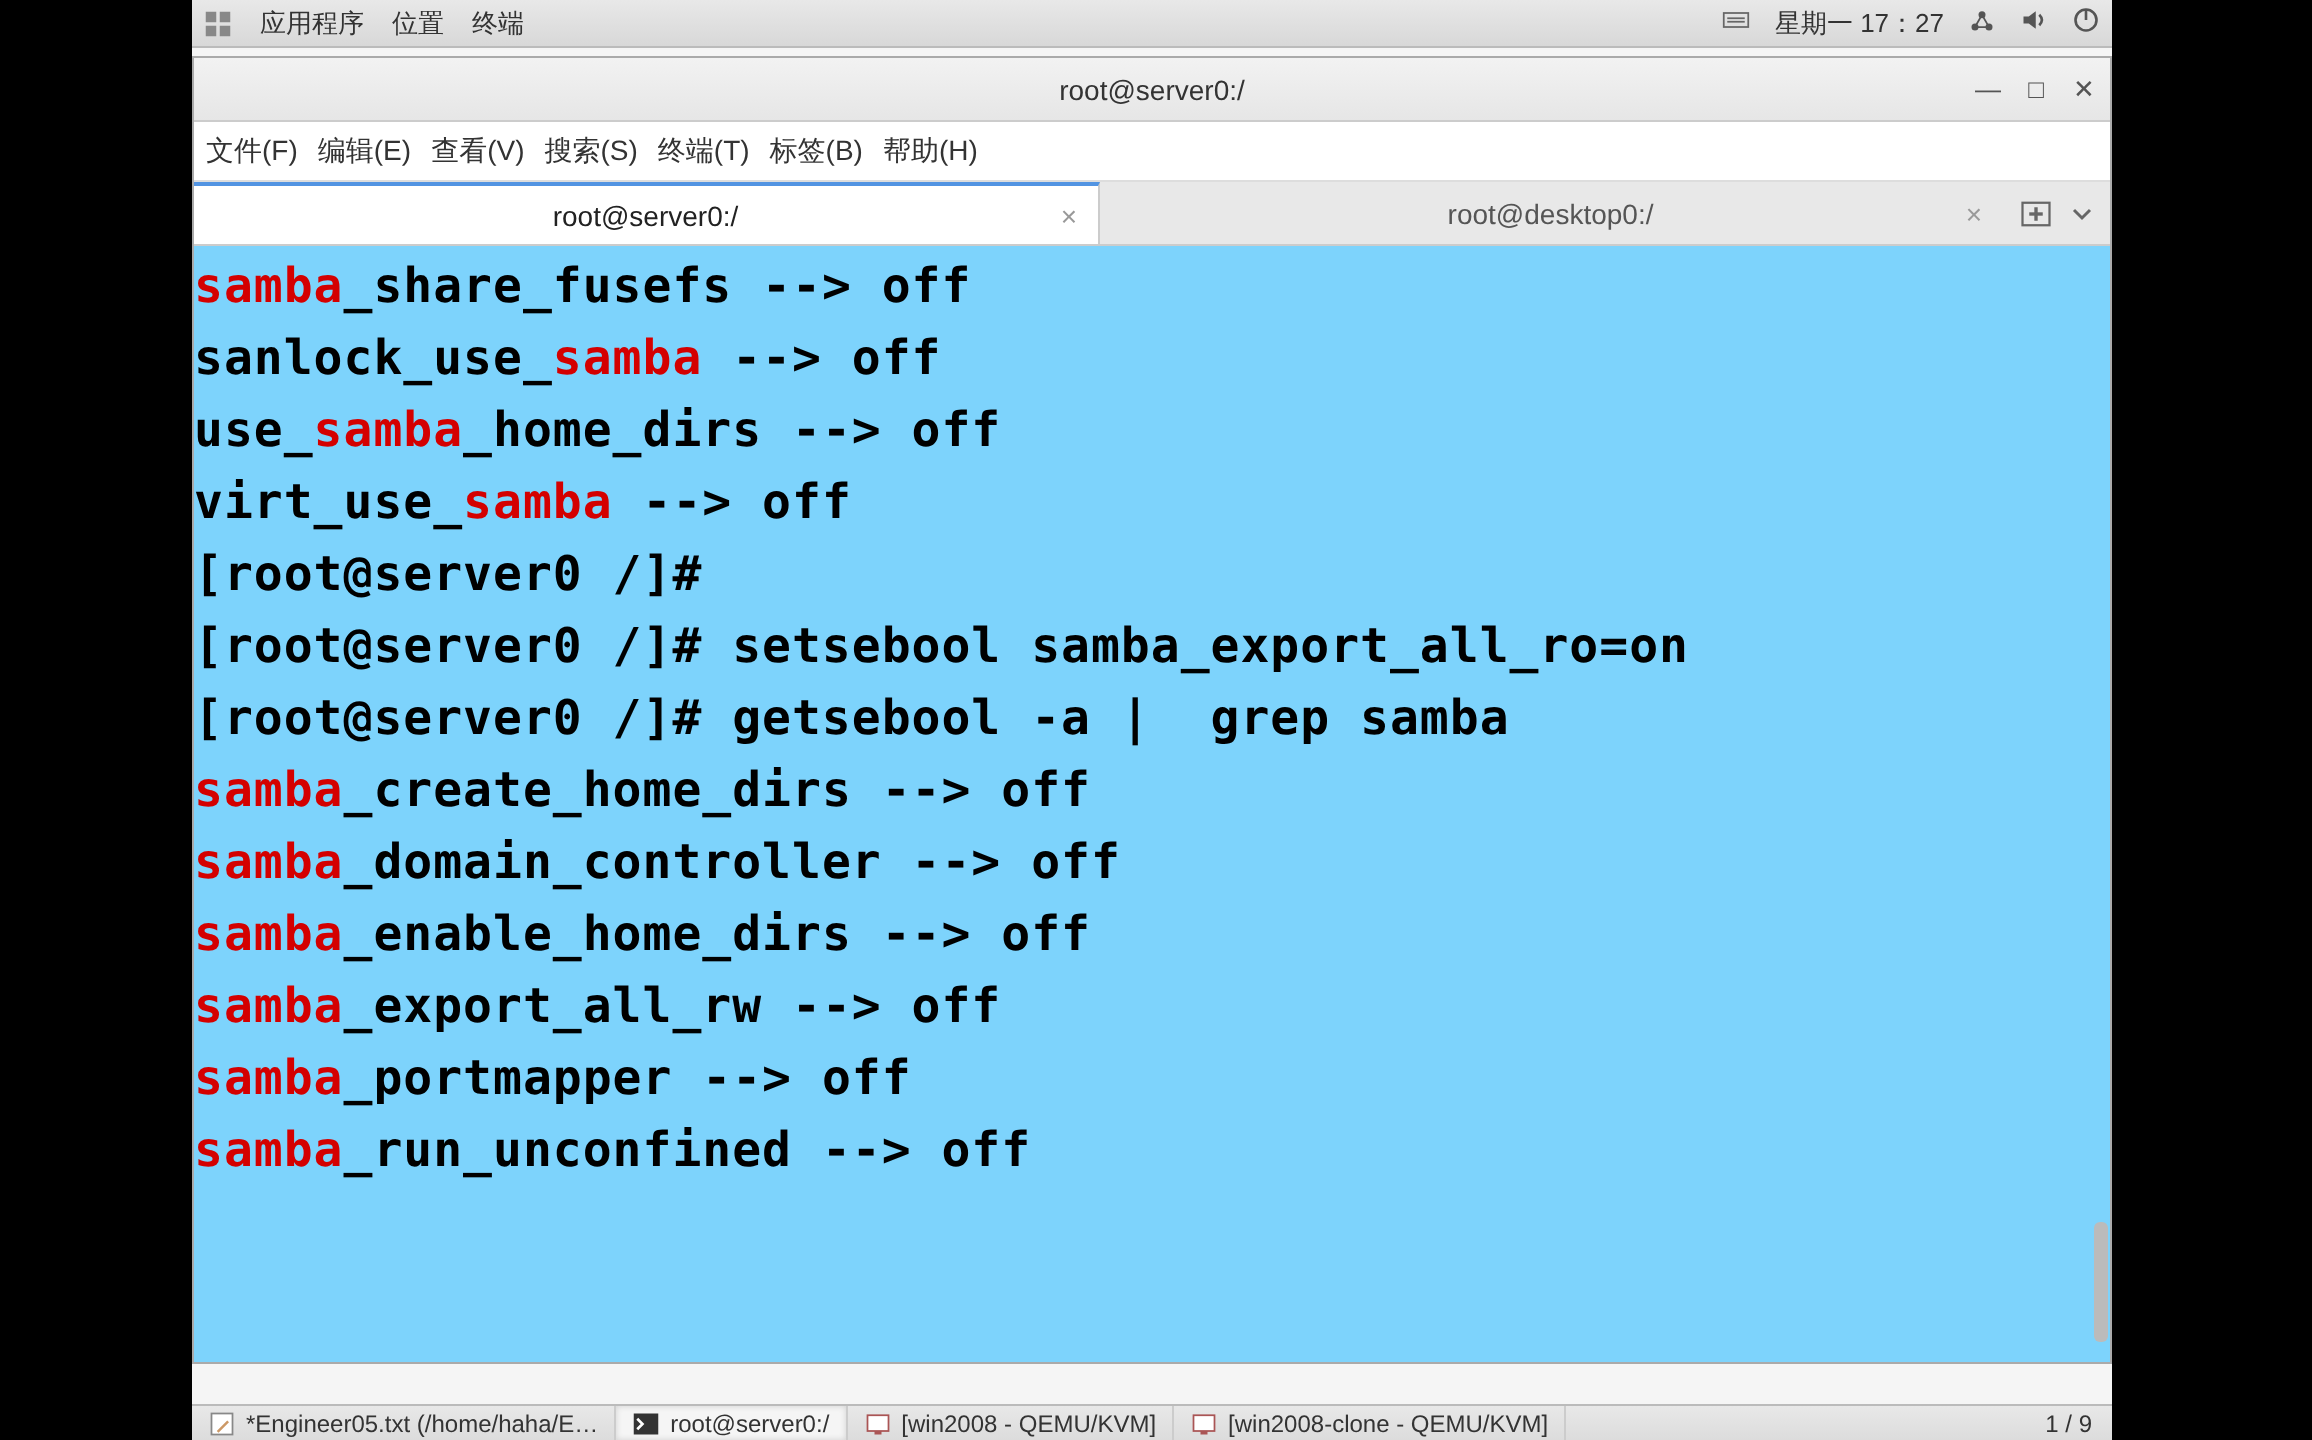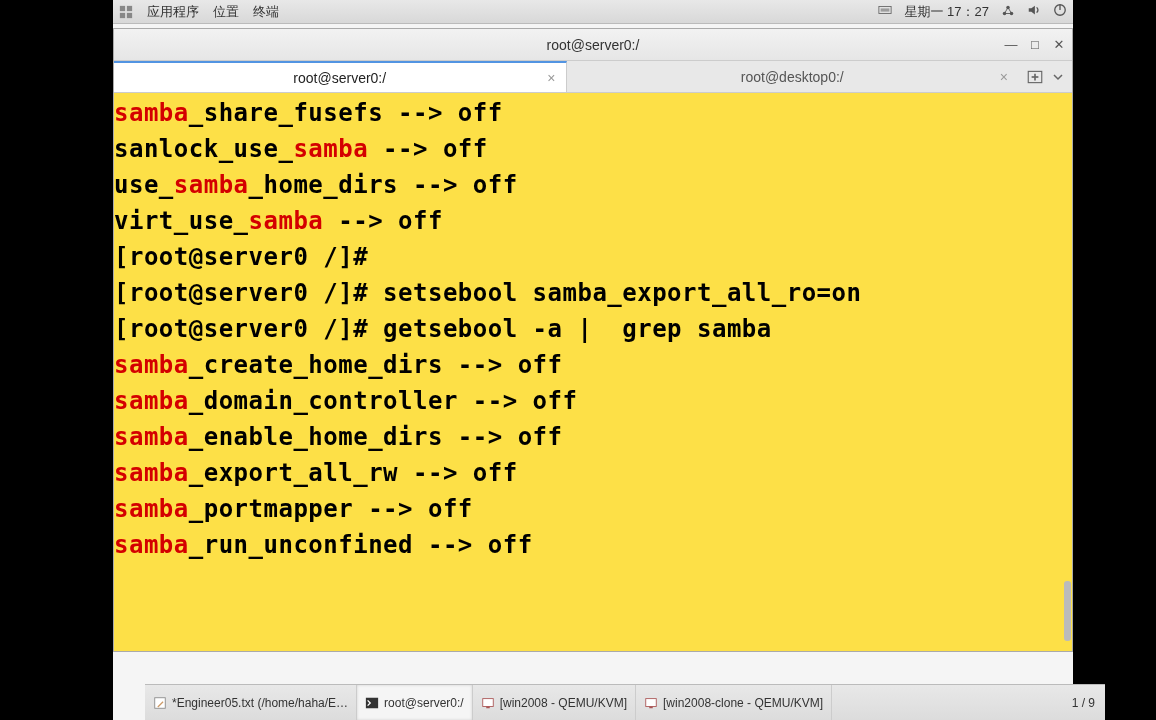--- a/index.html
+++ b/index.html
@@ -6,21 +6,21 @@
 body {
   width: 1156px;
   height: 720px;
   background: #000;
   font-family: sans-serif;
   overflow: hidden;
   position: relative;
 }
 .screen {
   position: absolute;
-  left: 113px;
+  left: 96px;
   top: 0;
   width: 960px;
   height: 720px;
   background: #f5f5f5;
 }
 .topbar {
   height: 24px;
   background: linear-gradient(#e8e8e8, #d8d8d8);
   display: flex;
   align-items: center;
@@ -82,21 +82,21 @@
 }
 .tab.active {
   background: #fff;
   color: #222;
   border-top: 2px solid #5294e2;
   border-right: 1px solid #ccc;
 }
 .tab .close { position: absolute; right: 10px; color: #999; font-size: 14px; }
 .tabbar-right { display: flex; align-items: center; padding: 0 8px; gap: 8px; }
 .terminal {
-  background: #fde047;
+  background: #7dd3fc;
   font-family: "DejaVu Sans Mono", monospace;
   font-size: 24px;
   font-weight: bold;
   line-height: 36px;
   padding: 2px 0;
   height: 558px;
   overflow: hidden;
   position: relative;
   letter-spacing: 0.5px;
 }
@@ -116,28 +116,27 @@
   width: 7px;
   height: 60px;
   background: #bbb;
   border-radius: 3px;
 }
 .taskbar {
   position: absolute;
   bottom: 0;
   left: 0;
   width: 960px;
-  height: 36px;
+  height: 18px;
   background: linear-gradient(#e8e8e8, #dcdcdc);
   border-top: 1px solid #bbb;
   display: flex;
   align-items: center;
   font-size: 12px;
   color: #333;
-  margin-left: 32px;
 }
 .task {
   display: flex;
   align-items: center;
   gap: 5px;
   padding: 0 8px;
   height: 100%;
   border-right: 1px solid #ccc;
   cursor: pointer;
   max-width: 230px;
@@ -190,20 +189,29 @@
   </div>
 
   <div class="window">
     <div class="titlebar">
       <span>root@server0:/</span>
       <div class="titlebar-btns">
         <span>—</span>
         <span>□</span>
         <span>✕</span>
       </div>
+    </div>
+    <div class="menubar">
+      <span>文件(F)</span>
+      <span>编辑(E)</span>
+      <span>查看(V)</span>
+      <span>搜索(S)</span>
+      <span>终端(T)</span>
+      <span>标签(B)</span>
+      <span>帮助(H)</span>
     </div>
     <div class="tabbar">
       <div class="tab active">
         <span>root@server0:/</span>
         <span class="close">×</span>
       </div>
       <div class="tab">
         <span>root@desktop0:/</span>
         <span class="close">×</span>
       </div>

